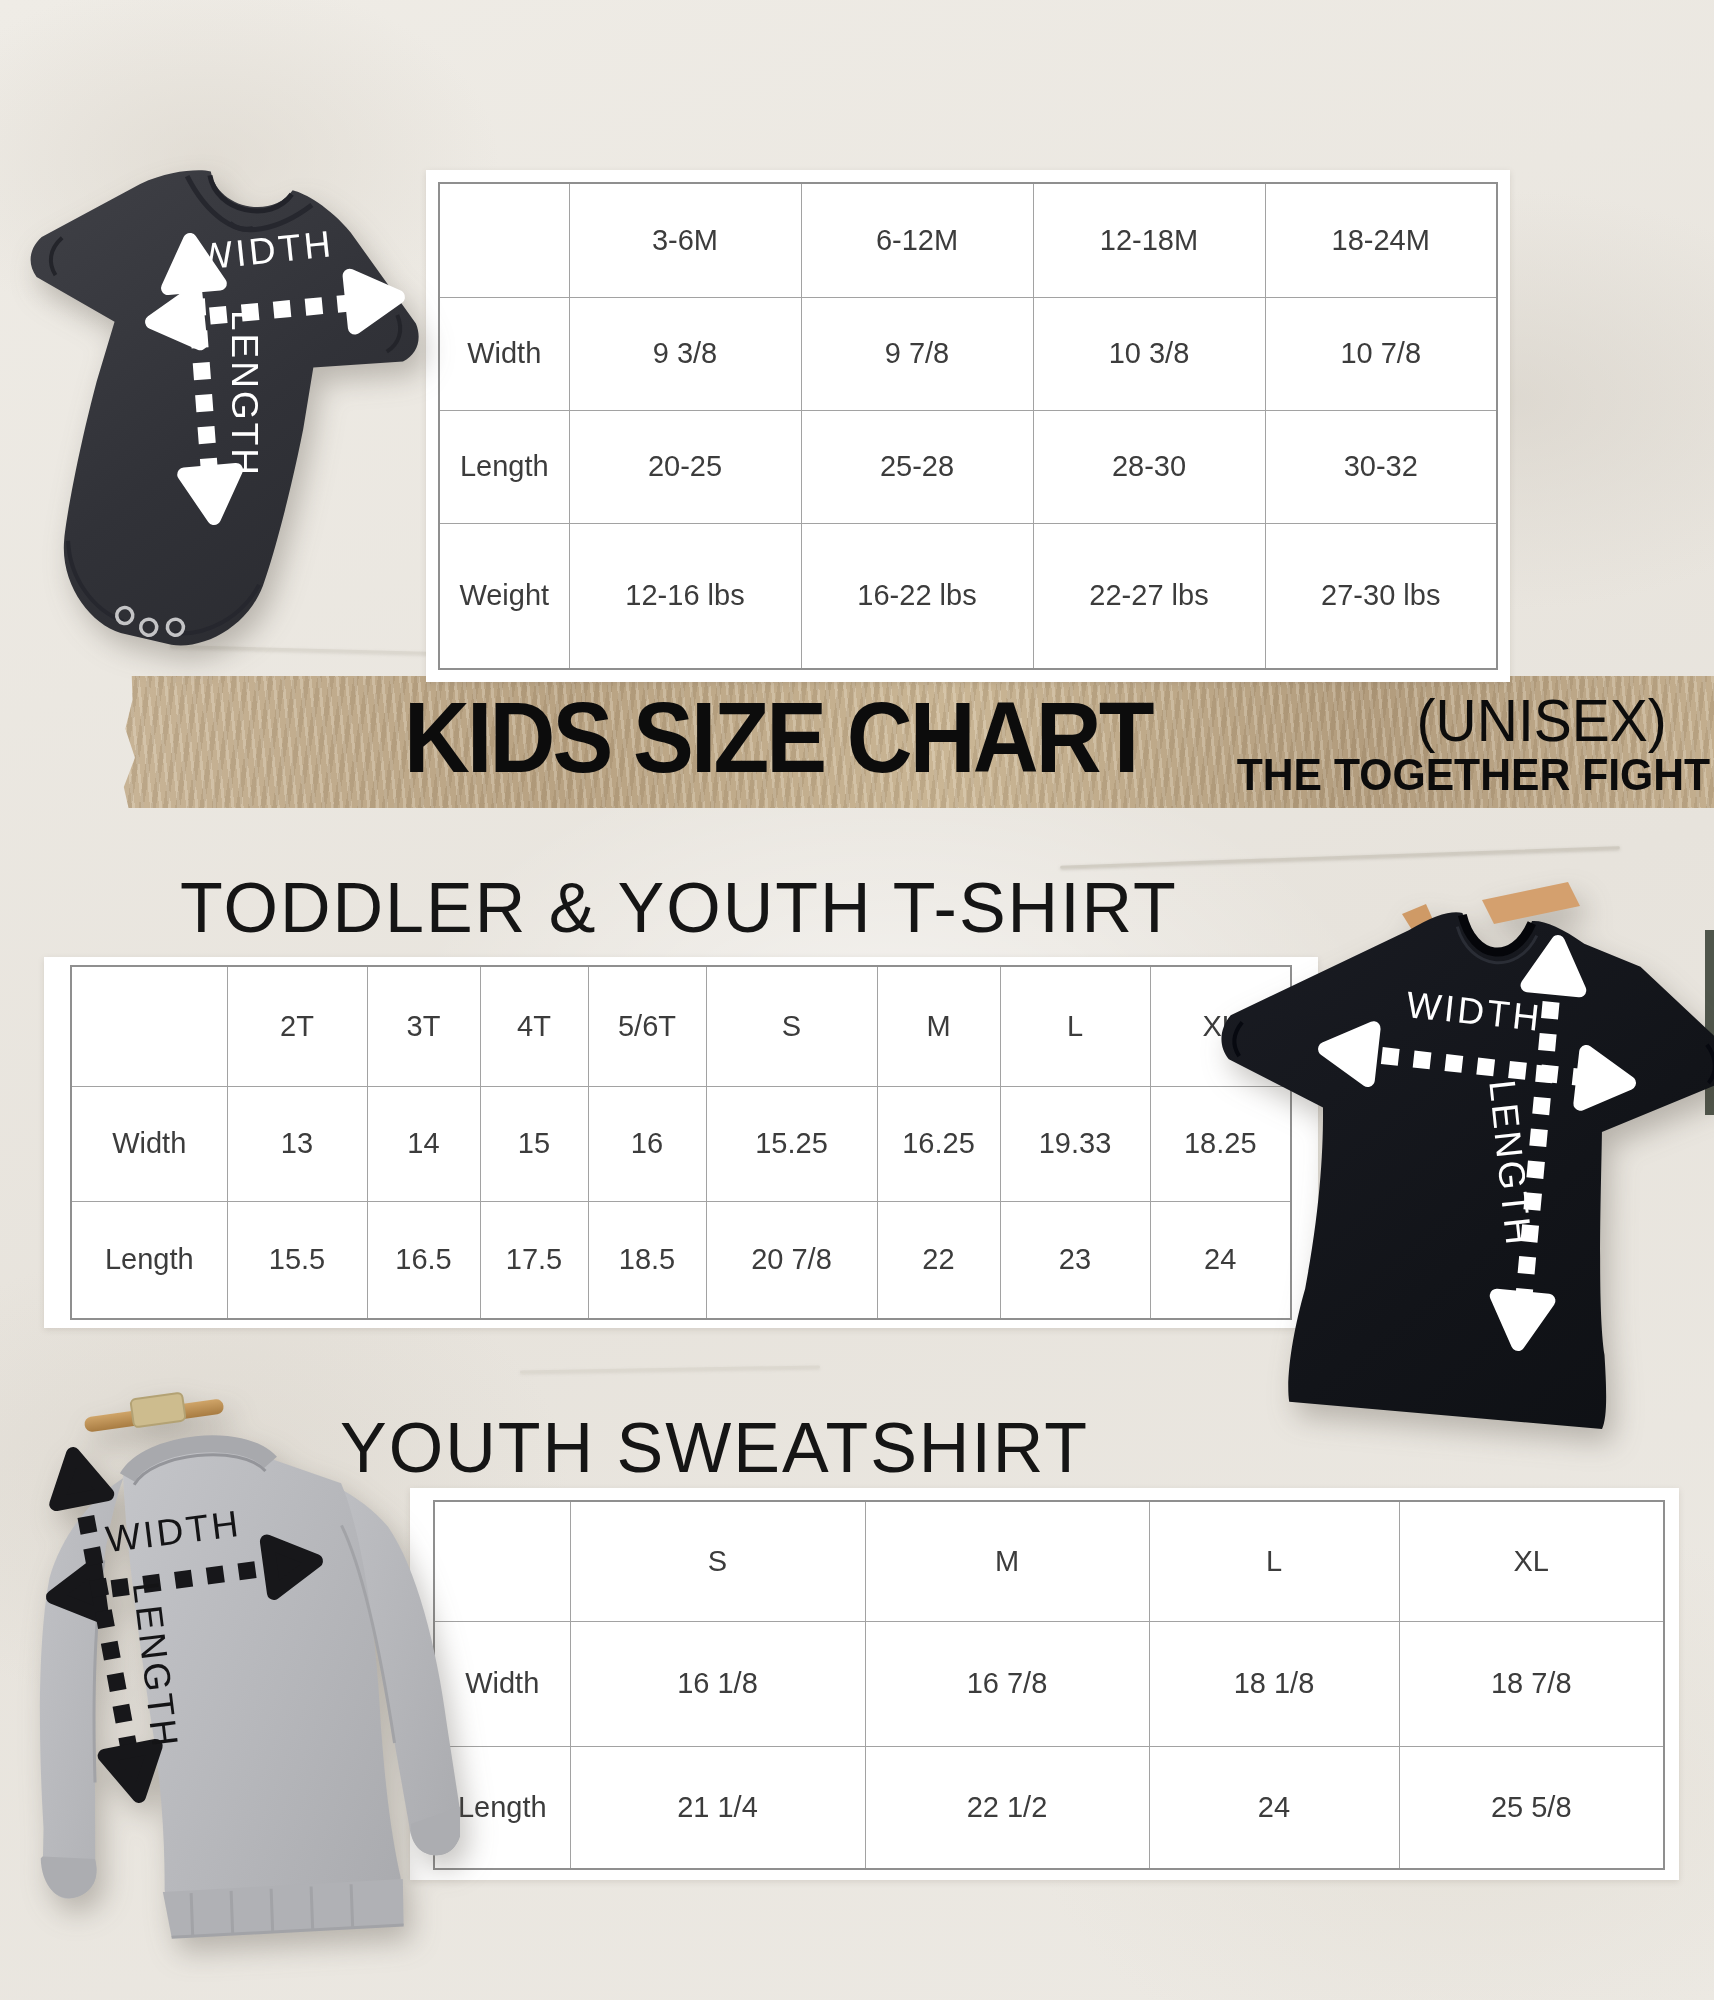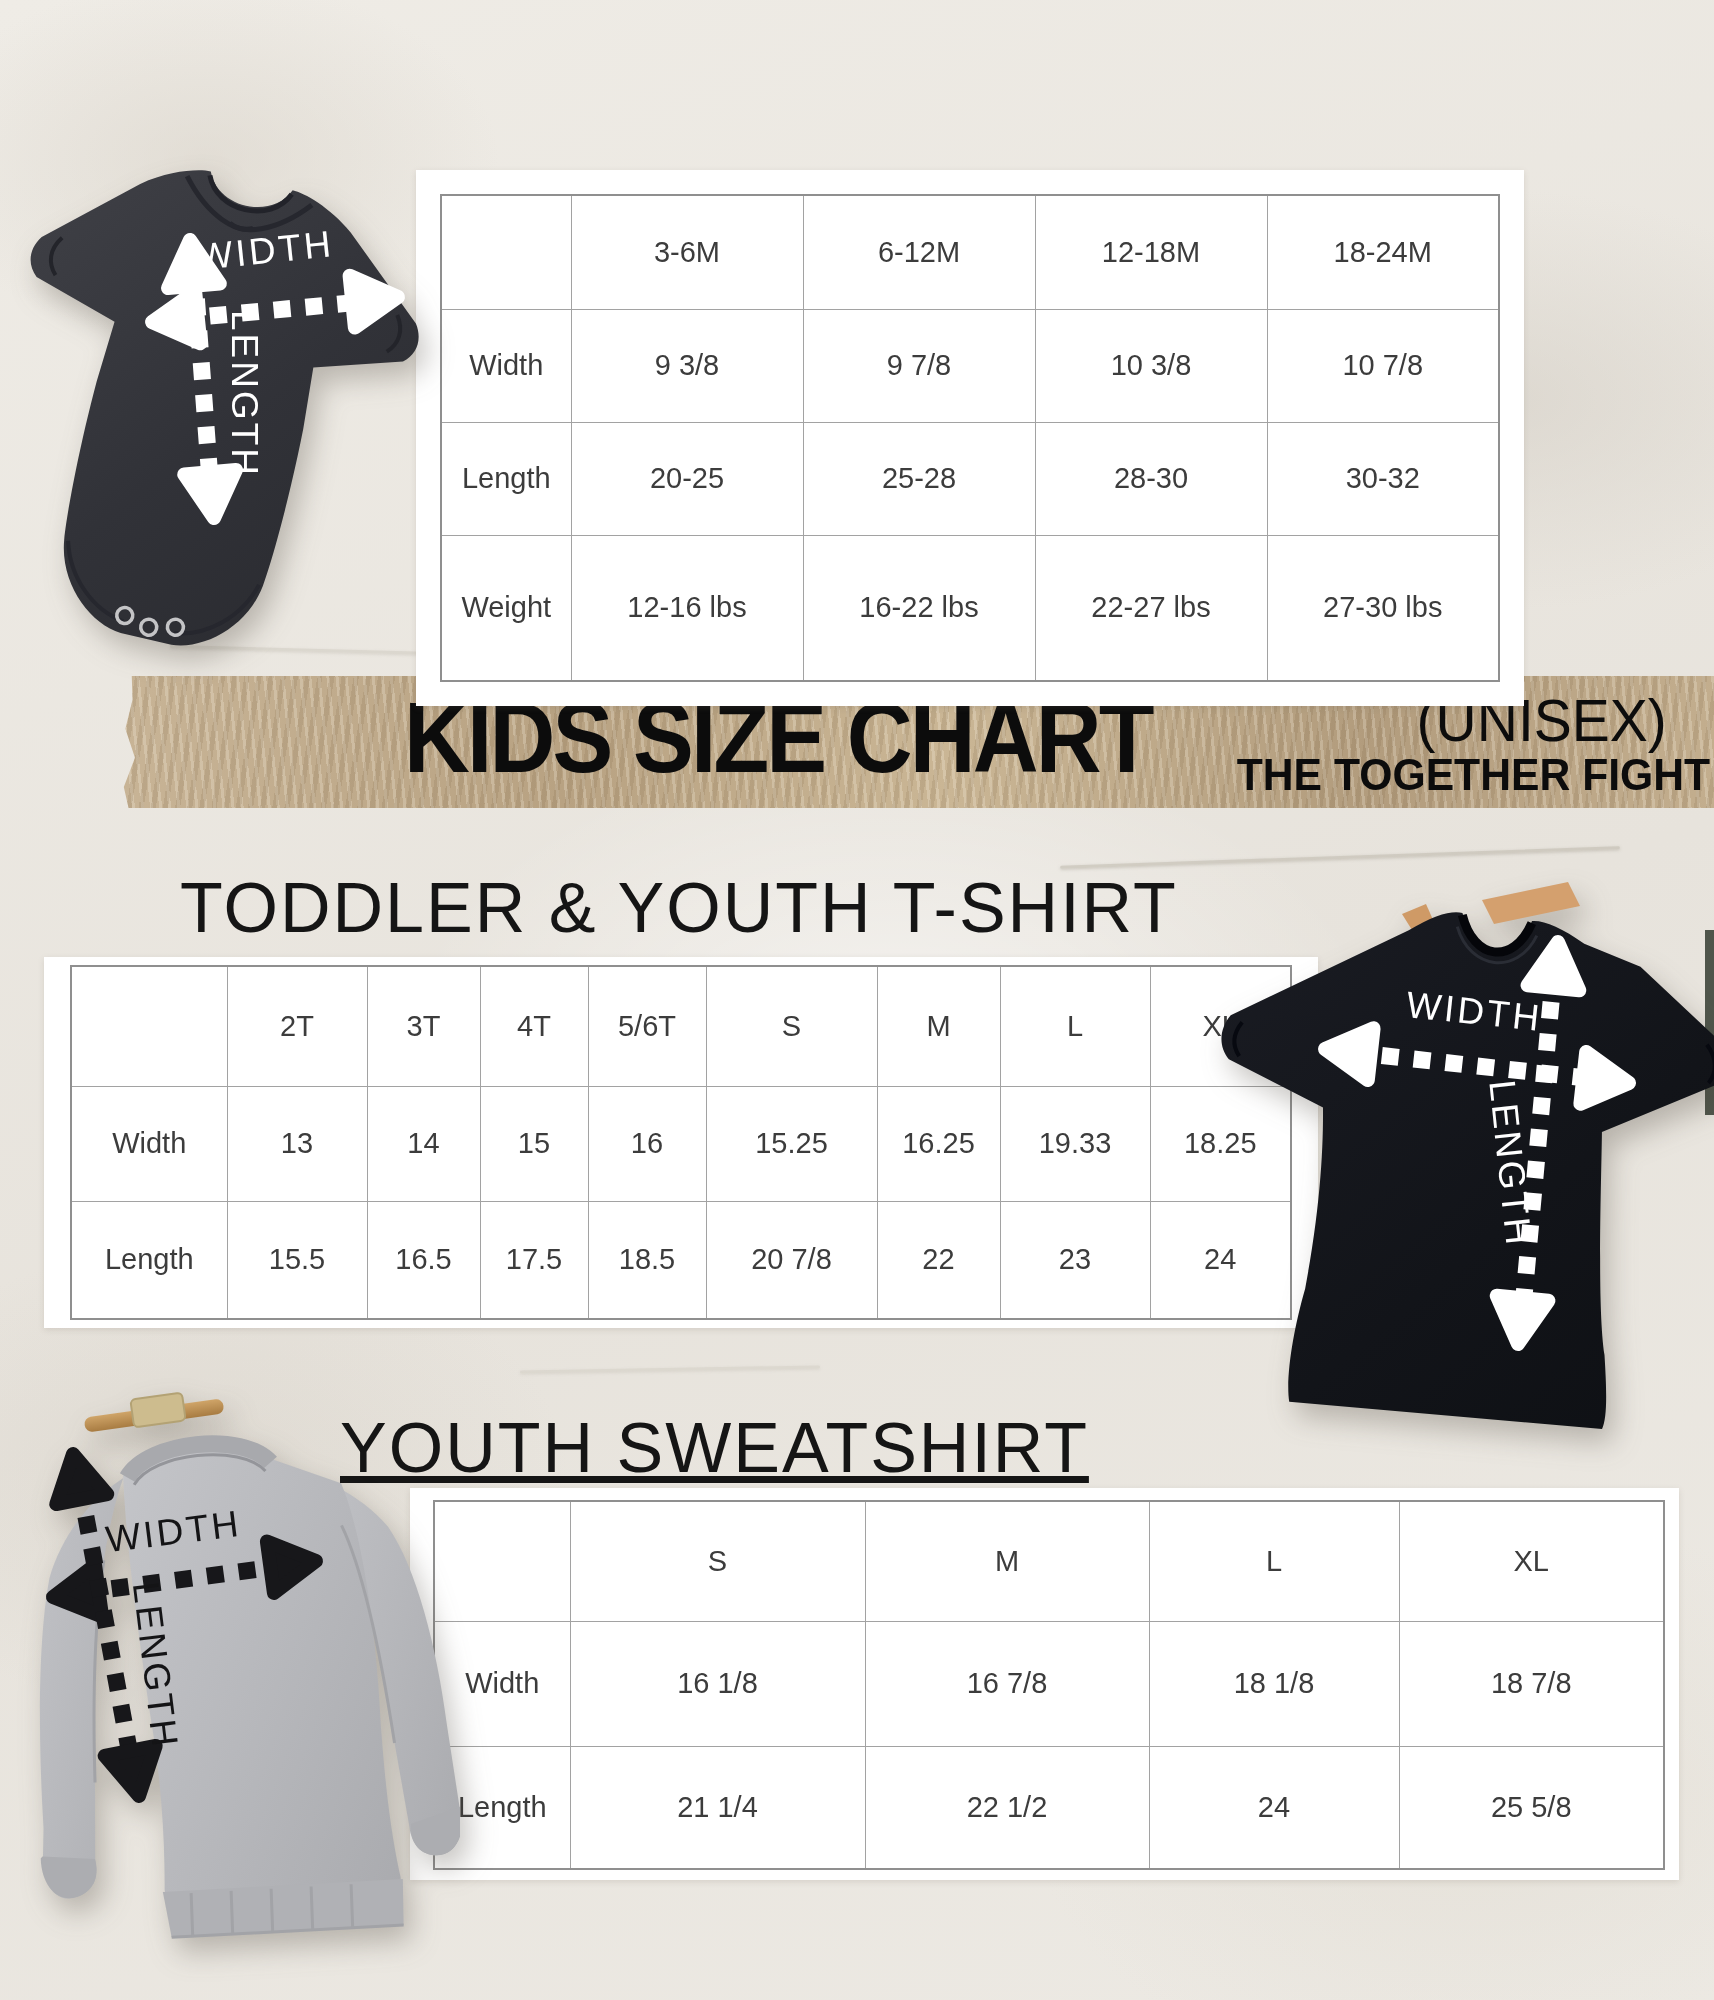--- a/index.html
+++ b/index.html
@@ -55,31 +55,31 @@
 <body>
 
 <div class="page">
 
   <div class="crack" style="left:1060px;top:856px;width:560px;transform:rotate(-2deg);"></div>
   <div class="crack" style="left:170px;top:650px;width:380px;transform:rotate(1.5deg);opacity:.6;"></div>
   <div class="crack" style="left:520px;top:1368px;width:300px;transform:rotate(-1deg);opacity:.5;"></div>
   <div class="edge-sliver"></div>
 
   <div class="sec-title" style="left:180px;top:868px;width:960px;">TODDLER &amp; YOUTH T-SHIRT</div>
-  <div class="sec-title" style="left:340px;top:1408px;width:680px;text-decoration:underline;">YOUTH SWEATSHIRT</div>
+  <div class="sec-title" style="left:340px;top:1408px;width:680px;">YOUTH SWEATSHIRT</div>
 
   <div class="banner">
     <div class="banner-title">KIDS SIZE CHART</div>
     <div class="banner-right">
       <div class="banner-unisex">(UNISEX)</div>
       <div class="banner-brand">THE TOGETHER FIGHT</div>
     </div>
   </div>
 
-  <div class="tbl-wrap" style="left:416px;top:170px;padding:24px;">
+  <div class="tbl-wrap" style="left:426px;top:170px;padding:12px;">
     <table class="size" style="width:1058px;">
       <colgroup>
           <col style="width:130px">
           <col style="width:232px">
           <col style="width:232px">
           <col style="width:232px">
           <col style="width:232px">
         </colgroup>
       <tbody>
           <tr style="height:114px">

